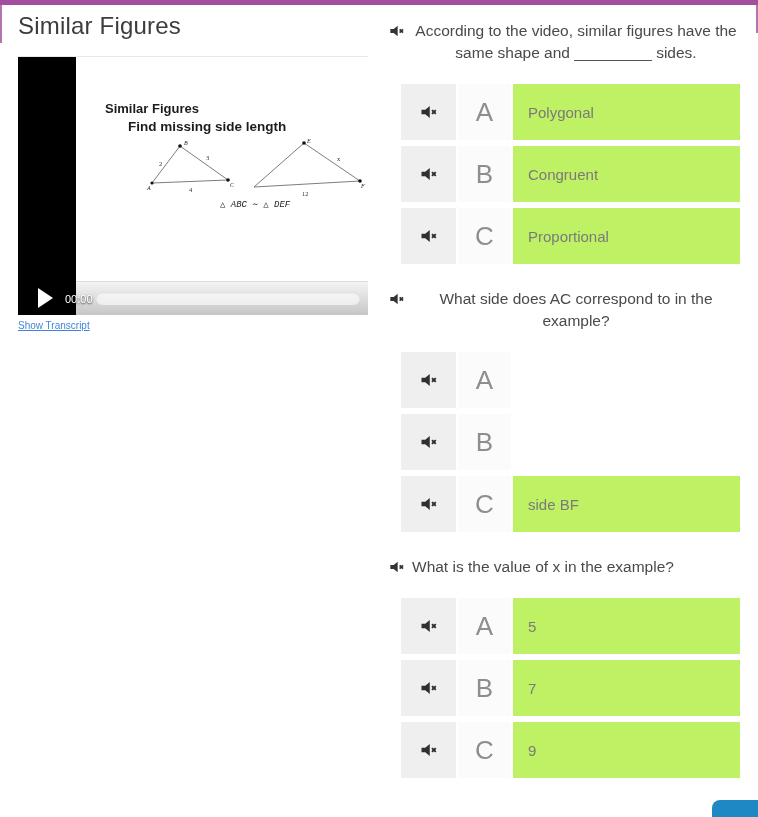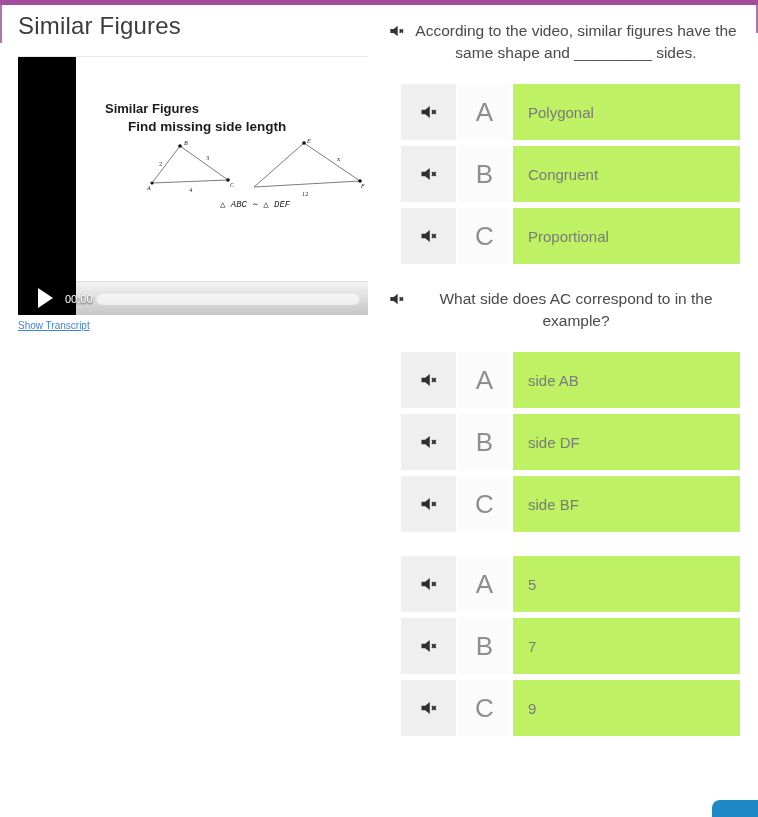--- a/index.html
+++ b/index.html
@@ -189,46 +189,52 @@
     <div class="options">
       <div class="option">
         <div class="opt-audio">
           <span class="icon-wrap">
               <svg viewBox="0 0 24 24">
                 <use href="#muted-speaker"></use>
               </svg>
             </span>
         </div>
         <div class="opt-letter">A</div>
-        <div class="opt-text">side AB</div>
       </div>
       <div class="option">
         <div class="opt-audio">
           <span class="icon-wrap">
               <svg viewBox="0 0 24 24">
                 <use href="#muted-speaker"></use>
               </svg>
             </span>
         </div>
         <div class="opt-letter">B</div>
-        <div class="opt-text">side DF</div>
       </div>
       <div class="option">
         <div class="opt-audio">
           <span class="icon-wrap">
               <svg viewBox="0 0 24 24">
                 <use href="#muted-speaker"></use>
               </svg>
             </span>
         </div>
         <div class="opt-letter">C</div>
         <div class="opt-text">side BF</div>
       </div>
     </div>
 
+    <div class="question">
+      <span class="q-icon">
+        <svg viewBox="0 0 24 24">
+            <use href="#muted-speaker"></use>
+          </svg>
+      </span>
+      <div class="q-text">What is the value of x in the example?</div>
+    </div>
     <div class="options">
       <div class="option">
         <div class="opt-audio">
           <span class="icon-wrap">
               <svg viewBox="0 0 24 24">
                 <use href="#muted-speaker"></use>
               </svg>
             </span>
         </div>
         <div class="opt-letter">A</div>

